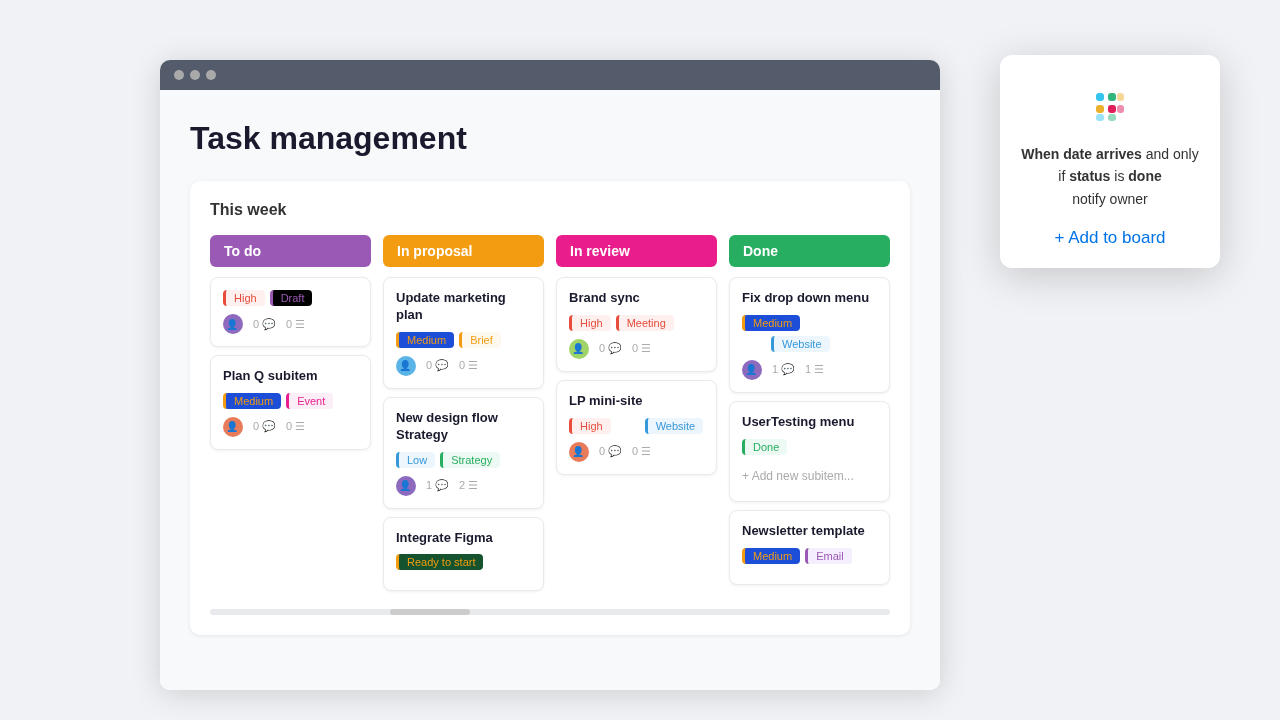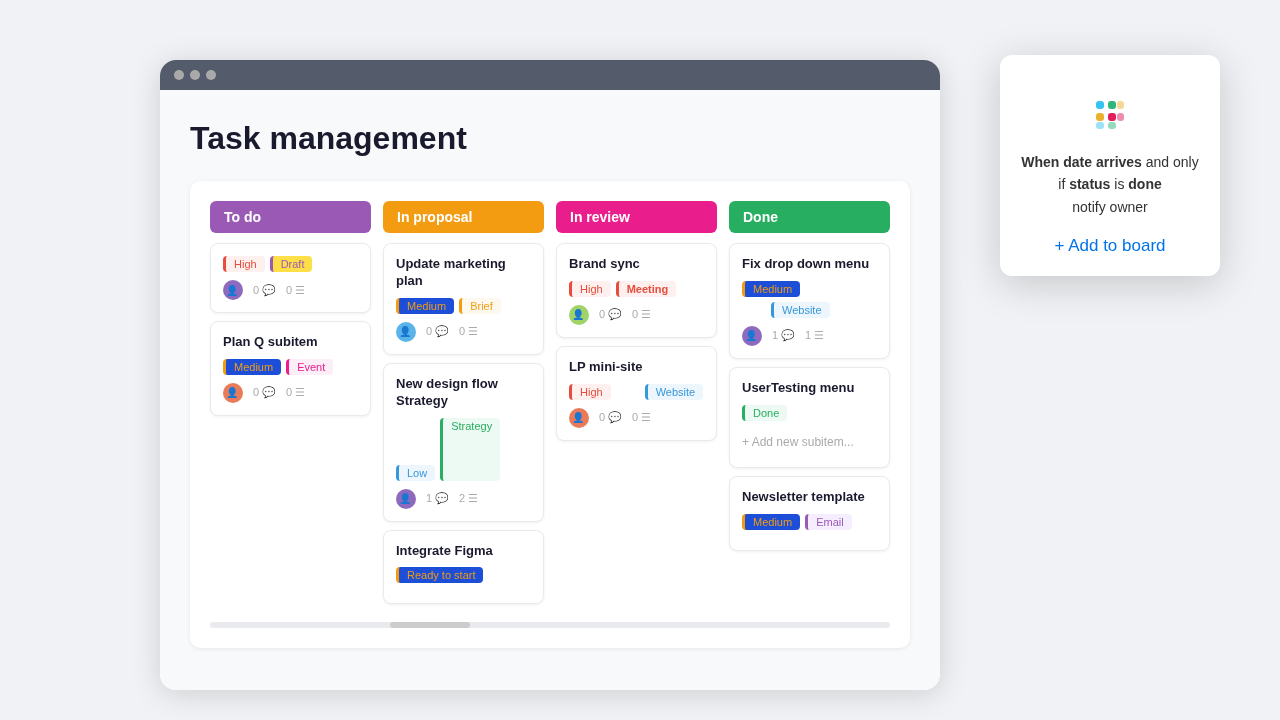--- a/index.html
+++ b/index.html
@@ -12,21 +12,21 @@
       position: relative;
     }
 
     
     .browser-window {
       position: absolute;
       top: 60px;
       left: 160px;
       width: 780px;
       background: #fff;
-      border-radius: 16px;
+      border-radius: 10px;
       box-shadow: 0 4px 30px rgba(0,0,0,0.15);
       overflow: hidden;
     }
     .browser-titlebar {
       background: #545c6b;
       padding: 10px 14px;
       display: flex;
       align-items: center;
       gap: 6px;
     }
@@ -114,29 +114,29 @@
     .tag {
       font-size: 11px;
       font-weight: 500;
       padding: 2px 8px;
       border-radius: 4px;
       border-left: 3px solid;
     }
 
     .tag-high { color: #e74c3c; border-color: #e74c3c; background: #fdf0ee; }
     .tag-medium { color: #f39c12; border-color: #f39c12; background: #1d4ed8; }
-    .tag-low { color: #3498db; border-color: #3498db; background: #eef6fd; margin-top: 47px; }
+    .tag-low { color: #3498db; border-color: #3498db; background: #eef6fd; }
     .tag-done { color: #27ae60; border-color: #27ae60; background: #edfaf3; }
-    .tag-draft { color: #9b59b6; border-color: #9b59b6; background: #fde047; }
+    .tag-draft { color: #9b59b6; border-color: #9b59b6; background: #000000; }
     .tag-brief { color: #f39c12; border-color: #f39c12; background: #fef9ee; }
-    .tag-meeting { color: #e74c3c; border-color: #e74c3c; background: #fdf0ee; font-weight: bold; }
+    .tag-meeting { color: #e74c3c; border-color: #e74c3c; background: #fdf0ee; }
     .tag-website { color: #3498db; border-color: #3498db; background: #eef6fd; margin-left: 29px; }
     .tag-strategy { color: #27ae60; border-color: #27ae60; background: #edfaf3; }
     .tag-event { color: #e91e8c; border-color: #e91e8c; background: #fceef6; }
-    .tag-ready { color: #f39c12; border-color: #f39c12; background: #1d4ed8; }
+    .tag-ready { color: #f39c12; border-color: #f39c12; background: #14532d; }
     .tag-email { color: #9b59b6; border-color: #9b59b6; background: #f5eeff; }
 
     .card-footer {
       display: flex;
       align-items: center;
       gap: 10px;
       font-size: 11px;
       color: #aaa;
     }
 
@@ -183,21 +183,21 @@
 
     
     .slack-popup {
       position: absolute;
       top: 55px;
       right: 60px;
       width: 220px;
       background: #fff;
       border-radius: 12px;
       box-shadow: 0 8px 40px rgba(0,0,0,0.18);
-      padding: 40px 20px 20px;
+      padding: 32px 20px 20px;
       text-align: center;
       z-index: 100;
     }
 
     .slack-logo {
       display: flex;
       align-items: center;
       justify-content: center;
       margin-bottom: 16px;
     }
@@ -231,20 +231,21 @@
 <div class="browser-window">
   <div class="browser-titlebar">
     <div class="browser-dot"></div>
     <div class="browser-dot"></div>
     <div class="browser-dot"></div>
   </div>
   <div class="app-content">
     <h1 class="page-title">Task management</h1>
 
     <div class="board-container">
+      <div class="week-label">This  week</div>
 
       <div class="columns">
 
         <div class="column">
           <div class="column-header col-todo">To do</div>
 
           <div class="card">
             <div class="tags">
               <span class="tag tag-high">High</span>
               <span class="tag tag-draft">Draft</span>

